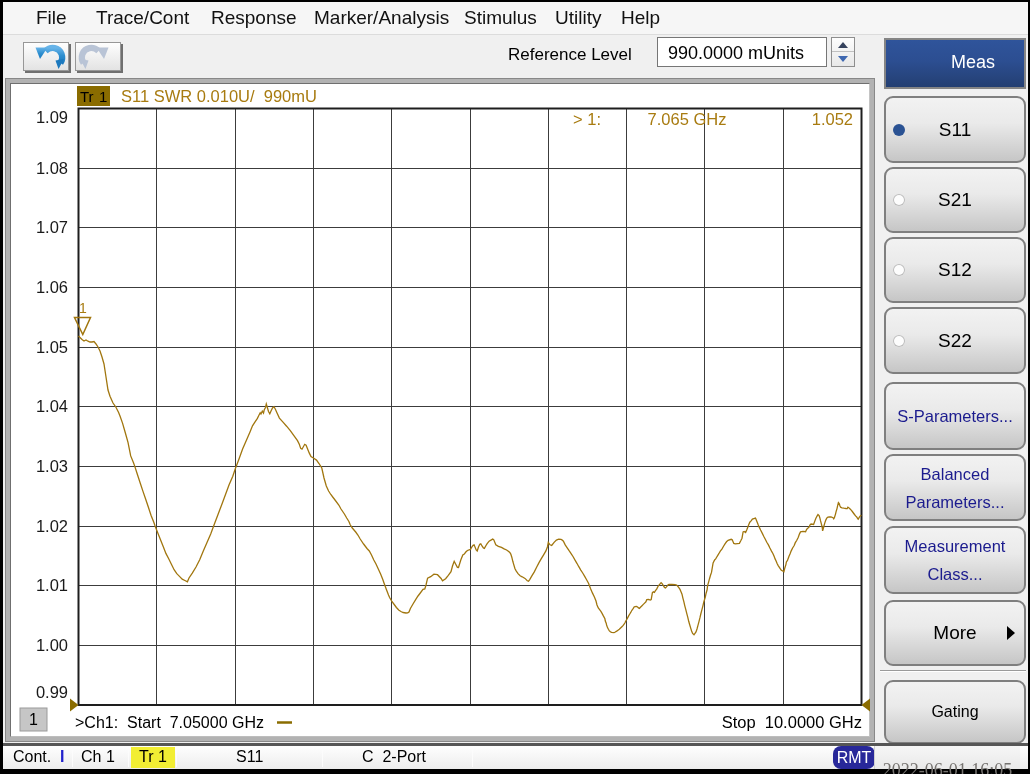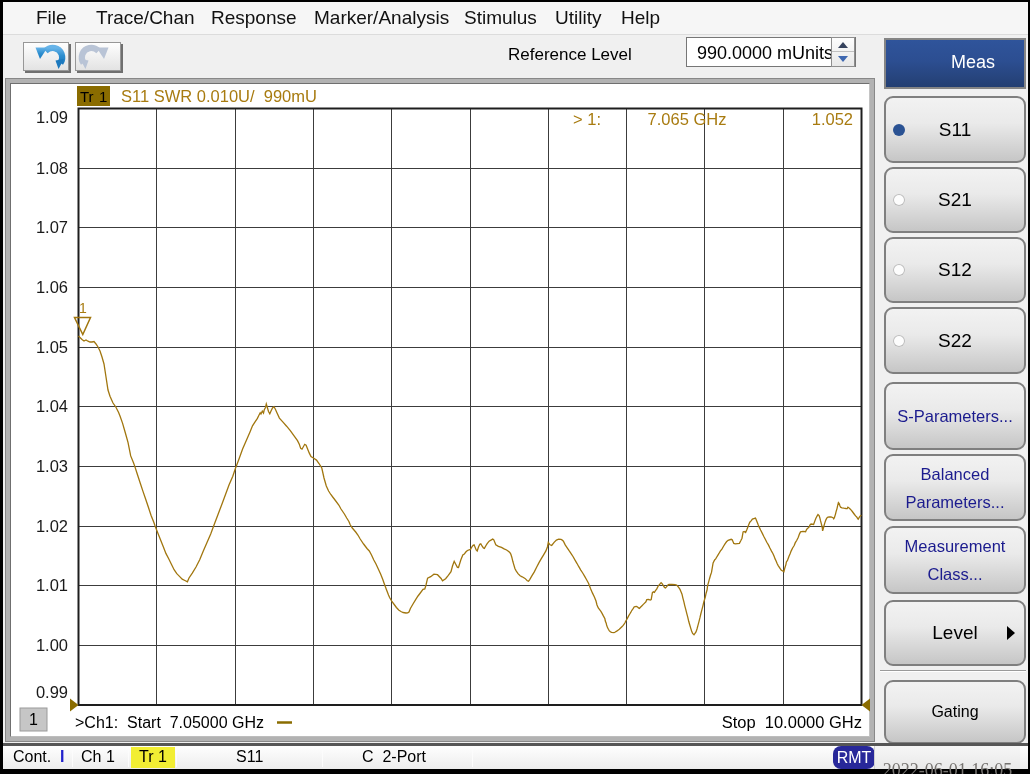--- a/index.html
+++ b/index.html
@@ -8,21 +8,21 @@
 
 #menubar{position:absolute;left:0;top:0;width:1025px;height:33px;background:#f6f6f6;
   border-bottom:1px solid #dcdcdc;}
 #menubar span{position:absolute;top:5px;font-size:19px;color:#111;}
 
 #toolbar{position:absolute;left:0;top:34px;width:873px;height:48px;background:#f0f0f0;}
 .tbtn{position:absolute;top:6px;width:46px;height:29px;background:linear-gradient(180deg,#fefefe,#efefef 55%,#e3e3e3);
   border:1px solid #979797;box-shadow:2px 2px 0 0 #6f6f6f;}
 #reflab{position:absolute;left:505px;top:9px;white-space:nowrap;font-size:17px;color:#000;}
 #refinput{position:absolute;left:654px;top:1px;width:170px;height:30px;background:#fff;
-  border:1px solid #767676;font-size:18px;color:#000;padding:3px 0 0 10px;margin-left:29px;}
+  border:1px solid #767676;font-size:18px;color:#000;padding:3px 0 0 10px;}
 #spin{position:absolute;left:828px;top:1px;width:24px;height:30px;border:1px solid #8e8e8e;background:linear-gradient(#fdfdfd,#e8e8e8);}
 #spin .up,#spin .dn{position:absolute;left:0;width:100%;height:50%;}
 #spin .up{top:0;border-bottom:1px solid #c0c0c0;}
 #spin .dn{bottom:0;}
 #spin i{position:absolute;left:50%;top:50%;transform:translate(-50%,-50%);width:0;height:0;border-left:5px solid transparent;border-right:5px solid transparent;}
 #spin .up i{border-bottom:6px solid #35425d;}
 #spin .dn i{border-top:6px solid #3f68b0;}
 
 #chartframe{position:absolute;left:0;top:74px;width:873px;height:667px;background:#f0f0f0;}
 #fa{position:absolute;left:2px;top:2px;right:1px;bottom:1px;border:1px solid #888;background:#b2b2b2;}
@@ -58,21 +58,21 @@
   border-left:1px solid #cfcfcf;text-align:center;padding-top:14px;
   font-family:"Liberation Serif",serif;font-size:18px;color:#767370;}
 svg text{font-family:"Liberation Sans",sans-serif;}
 .ax{font-size:16.5px;fill:#1a1a1a;}
 .gold{fill:#a87b10;}
 </style></head>
 <body>
 <div id="win">
   <div id="menubar">
     <span style="left:33px">File</span>
-    <span style="left:93px">Trace/Chan</span>
+    <span style="left:93px">Trace/Cont</span>
     <span style="left:208px">Response</span>
     <span style="left:311px">Marker/Analysis</span>
     <span style="left:461px">Stimulus</span>
     <span style="left:552px">Utility</span>
     <span style="left:618px">Help</span>
   </div>
   <div id="toolbar">
     <div class="tbtn" style="left:20px">
       <svg width="44" height="27" viewBox="0 0 44 27">
         <defs>
@@ -190,21 +190,21 @@
         <span class="bl">S-Parameters...</span>
       </div>
       <div class="sbtn" style="top:418px;height:67px">
         <span class="bl">Balanced<br>Parameters...</span>
       </div>
       <div class="sbtn" style="top:490px;height:68px">
         <span class="bl">Measurement<br>Class...</span>
       </div>
       <div class="sbtn" style="top:564px;height:66px">
         <span class="marr"></span>
-        <span class="bk">Level</span>
+        <span class="bk">More</span>
       </div>
       <div class="sbtn" style="top:644px;height:64px">
         <span class="bk" style="font-size:16px">Gating</span>
       </div>
     <div id="sepline"></div>
   </div>
   <div id="statussep"></div>
   <div id="statusbar">
     <span style="left:10px">Cont.</span>
     <span style="left:57px;color:#2222cc;font-weight:bold">I</span>

